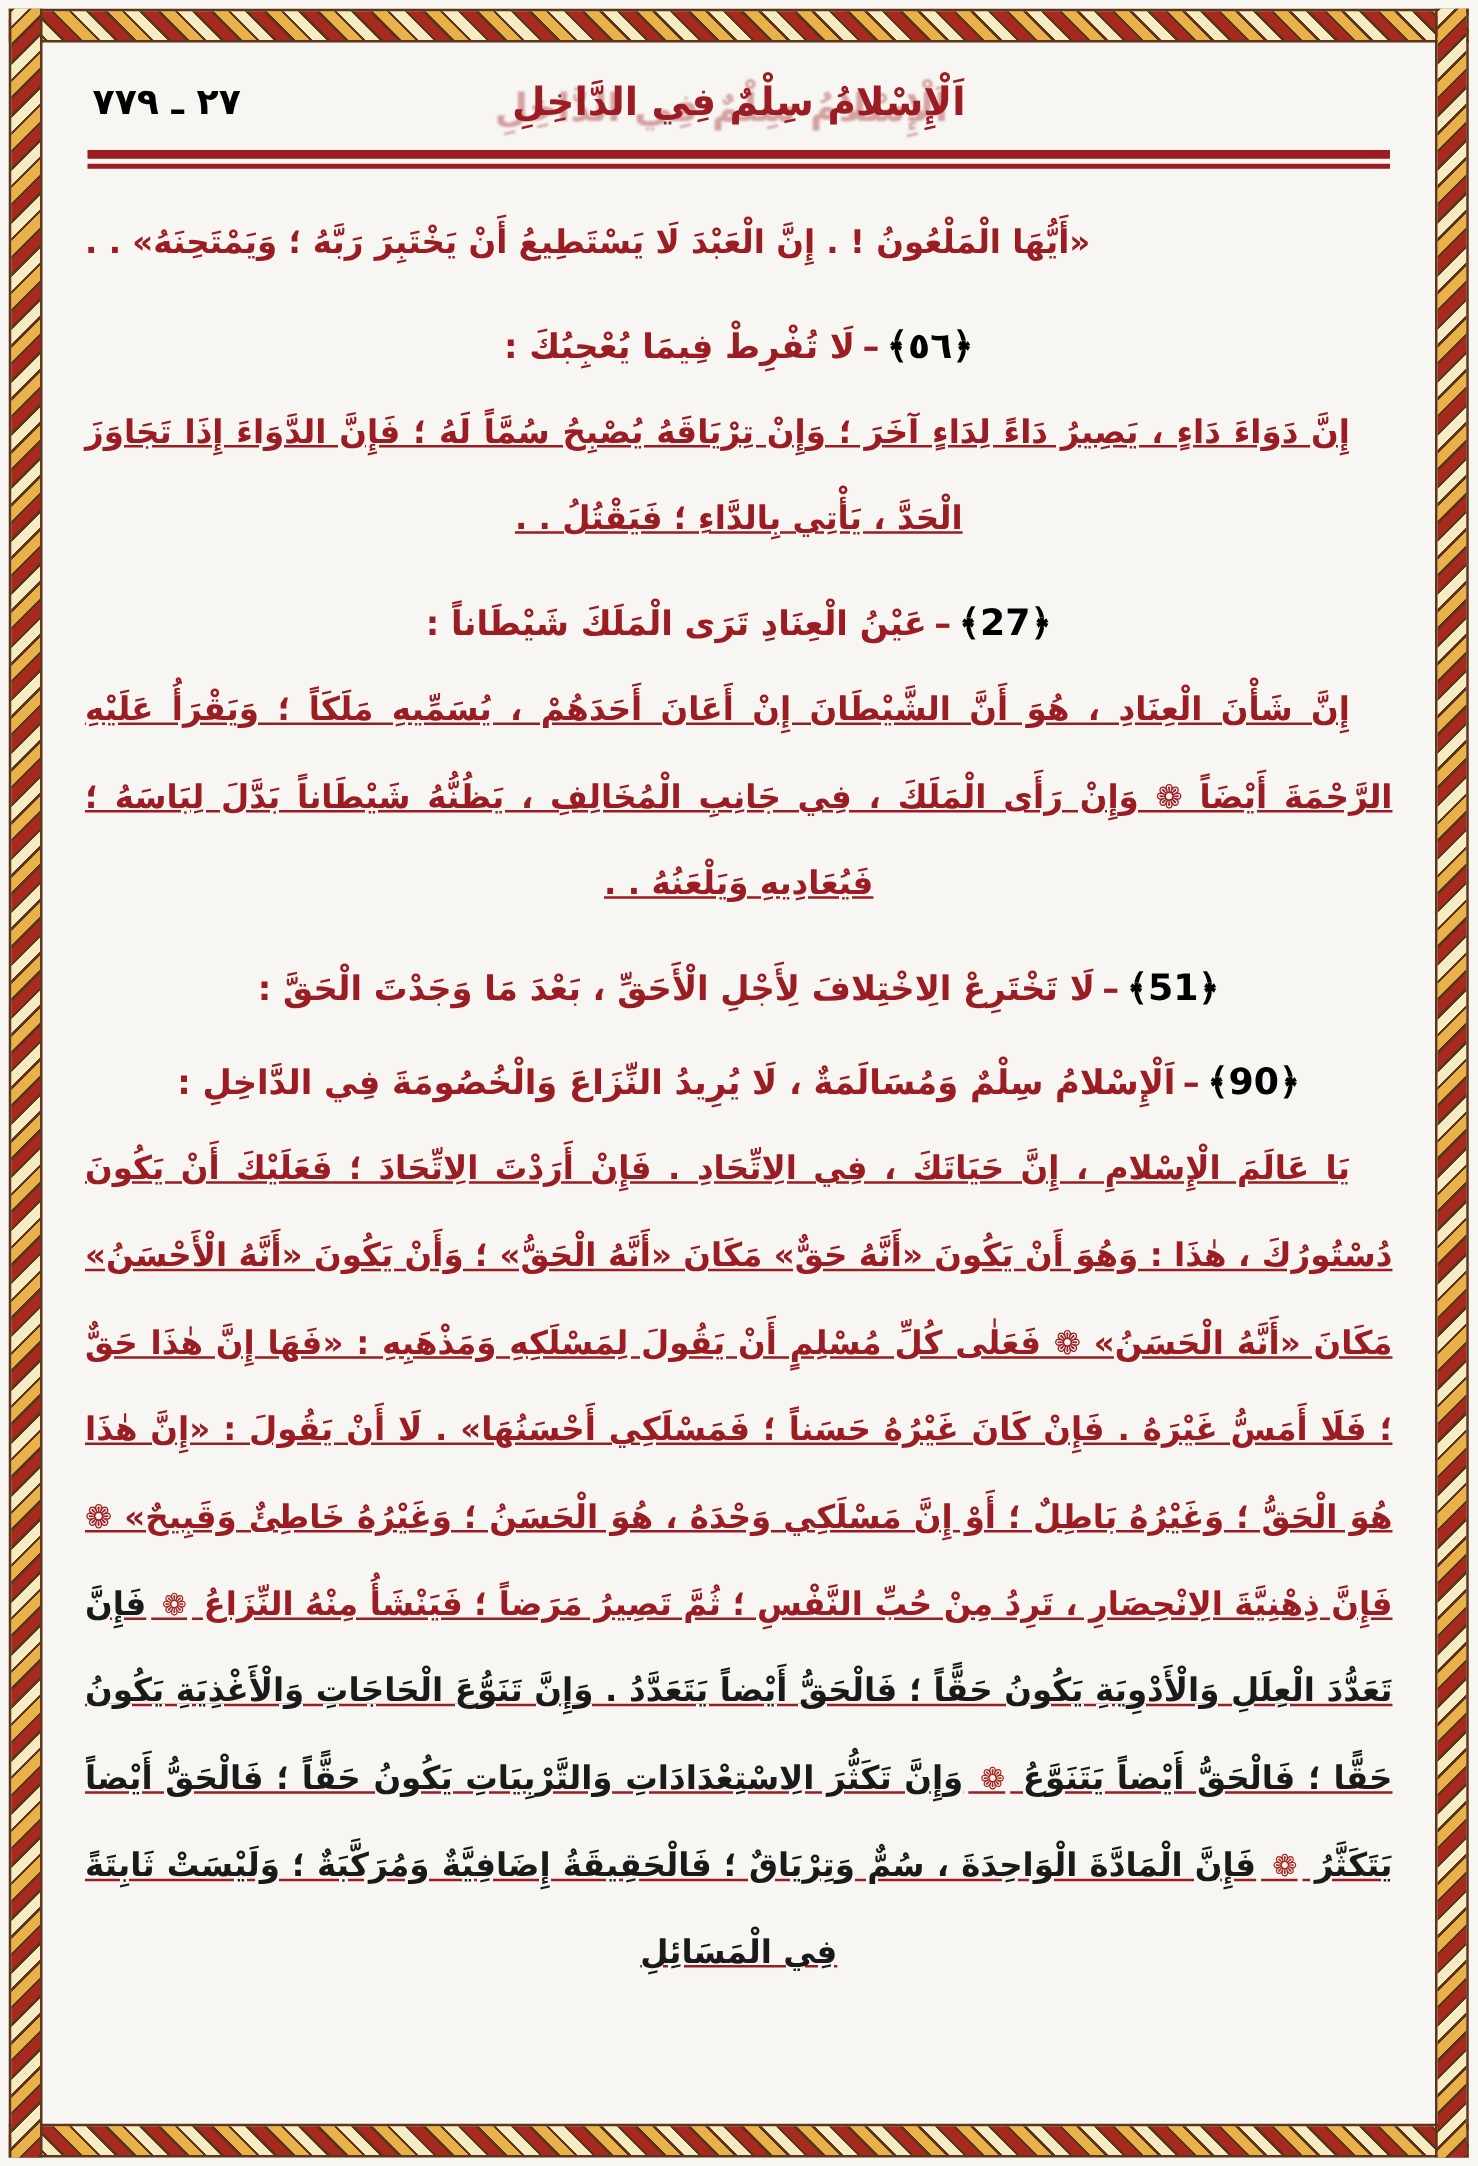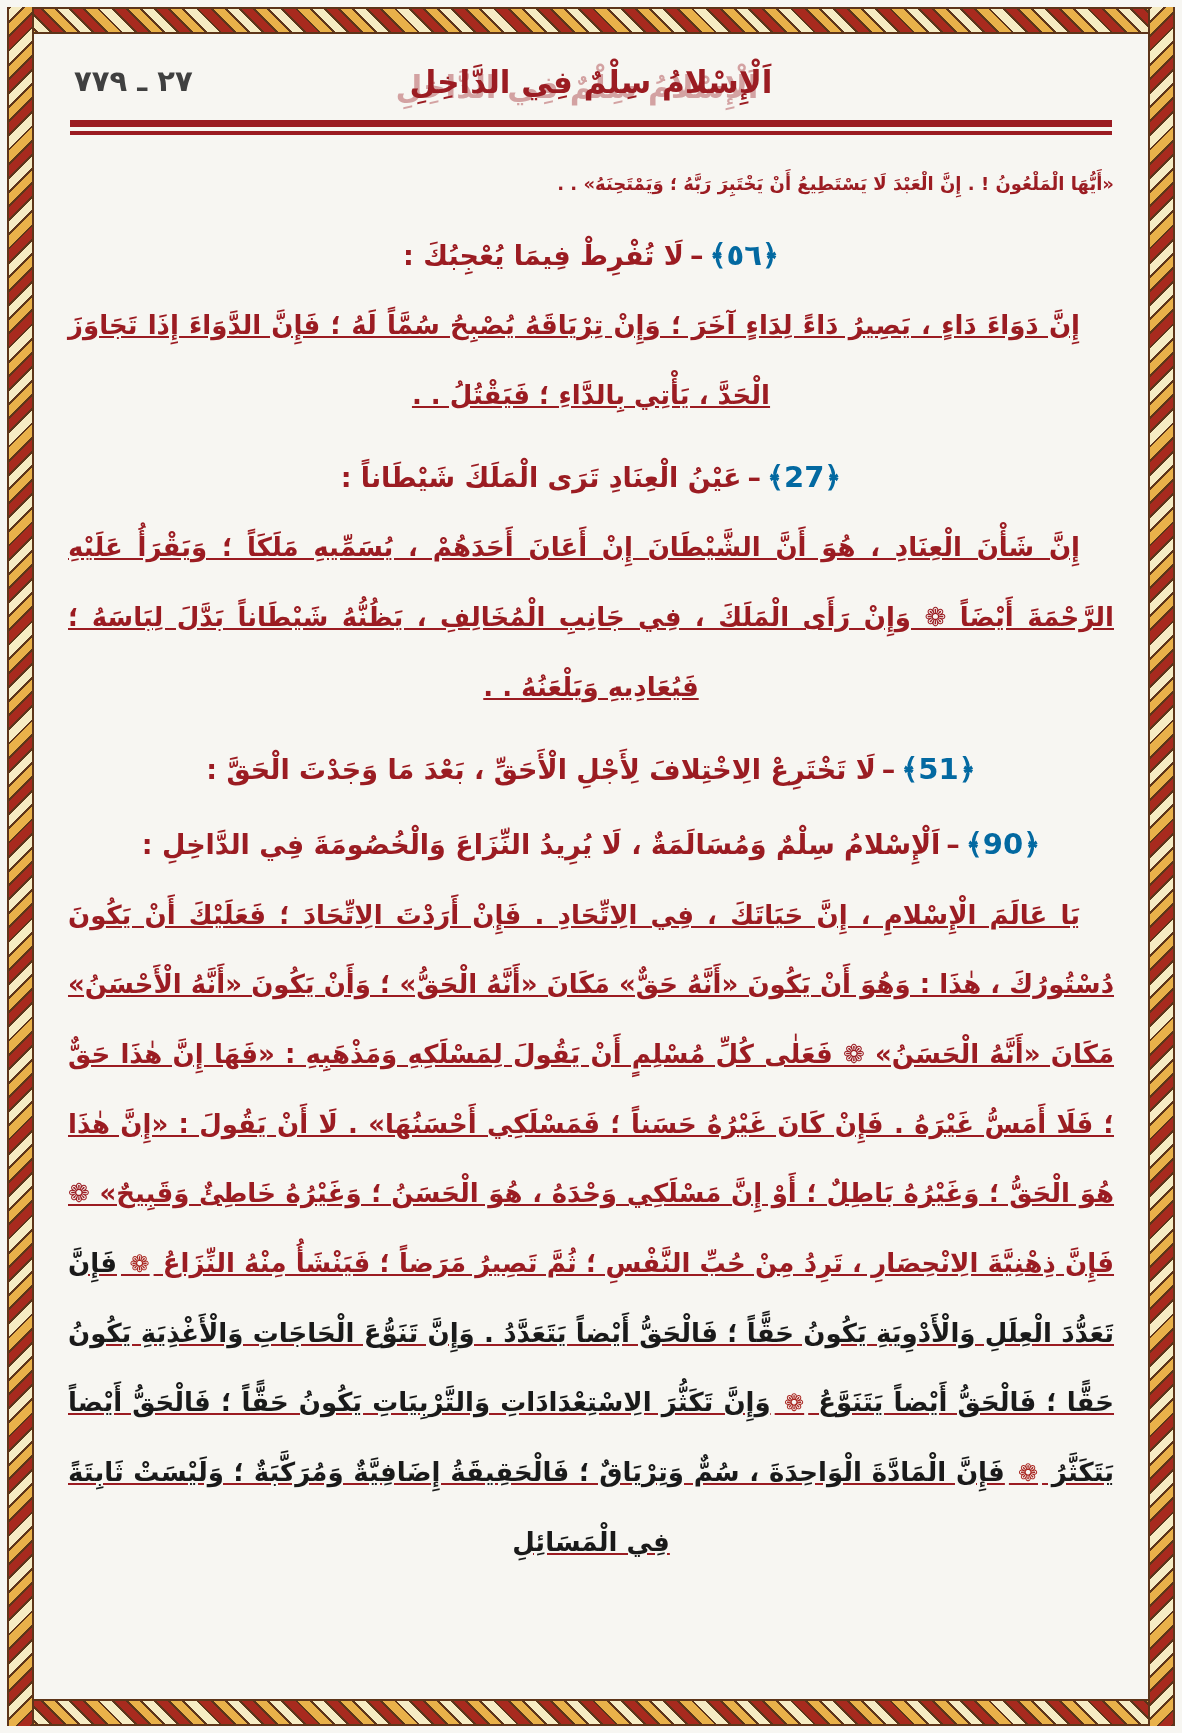--- a/index.html
+++ b/index.html
@@ -32,46 +32,46 @@
 
   
   main{
     position:absolute;inset:38px;z-index:2;
     padding:22px 30px 0;overflow:hidden;
     background:transparent;
   }
   .pagehead{position:relative;text-align:center;height:48px;}
   .pagenum{
     position:absolute;left:6px;top:4px;
-    font-size:29px;font-weight:bold;color:#404040;letter-spacing:2px;
+    font-size:29px;font-weight:bold;color:#000000;letter-spacing:2px;
   }
   .title-wrap{position:relative;display:inline-block;}
   .booktitle{
     font-size:31px;font-weight:bold;color:#9b1c22;line-height:1.45;
     position:relative;z-index:1;
   }
   .title-ghost{
     position:absolute;right:14px;top:9px;z-index:0;
     font-size:31px;font-weight:bold;color:#9b1c22;
     opacity:.38;filter:blur(.7px);white-space:nowrap;
   }
   .rules{margin:12px 2px 0;}
   .rule1{height:7px;background:#9b1c22;}
   .rule2{height:4px;background:#9b1c22;margin-top:4px;}
 
   .quote{
-    margin:26px 0 0;text-align:right;
-    font-size:18px;font-weight:bold;color:#9b1c22;line-height:2.6;
+    margin:26px 0 0;text-align:left;
+    font-size:26px;font-weight:bold;color:#9b1c22;line-height:2.6;
   }
 
   .sec-head{
     margin:20px 0 8px;text-align:center;
     font-size:27px;font-weight:bold;color:#9b1c22;line-height:1.9;
   }
-  .medallion{font-size:29px;color:#0369a1;letter-spacing:1px;}
+  .medallion{font-size:29px;color:#000000;letter-spacing:1px;}
   .dash{padding:0 6px;}
 
   .par{
     margin:0 0 6px;
     font-size:26px;font-weight:bold;line-height:2.68;
     text-align:justify;text-align-last:center;
     text-indent:34px;color:#9b1c22;text-decoration:underline;
   }
   .seg.red{color:#9b1c22;}
   .seg.black{color:#1a1a1a;}

